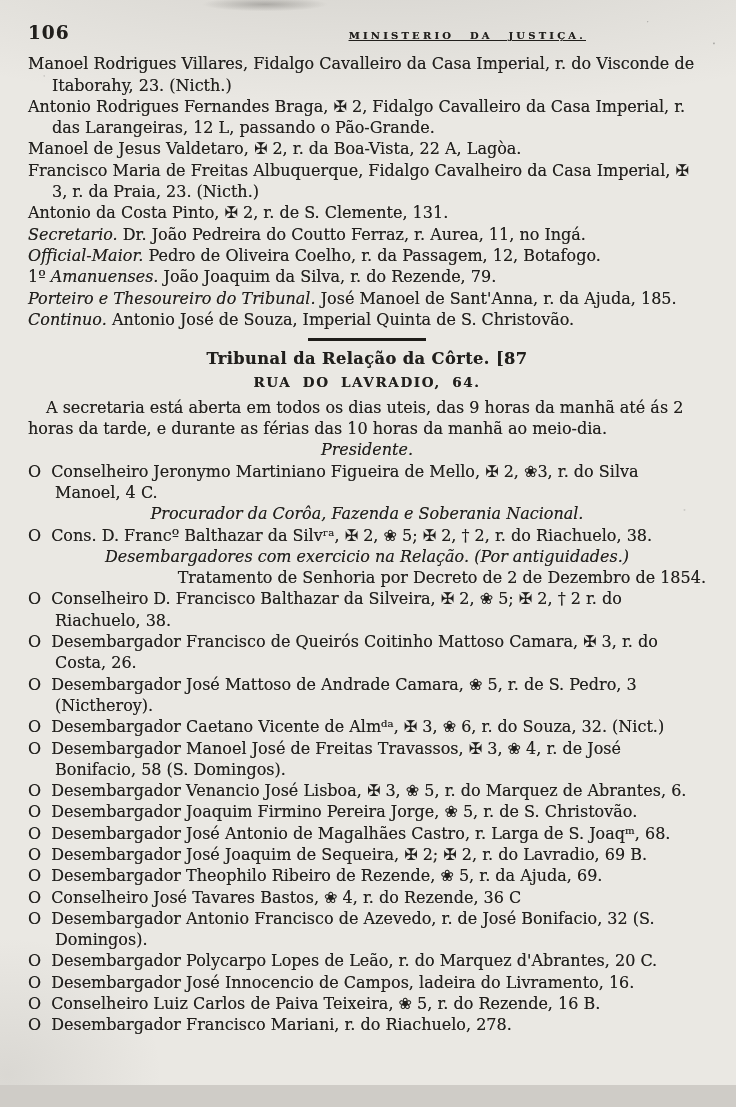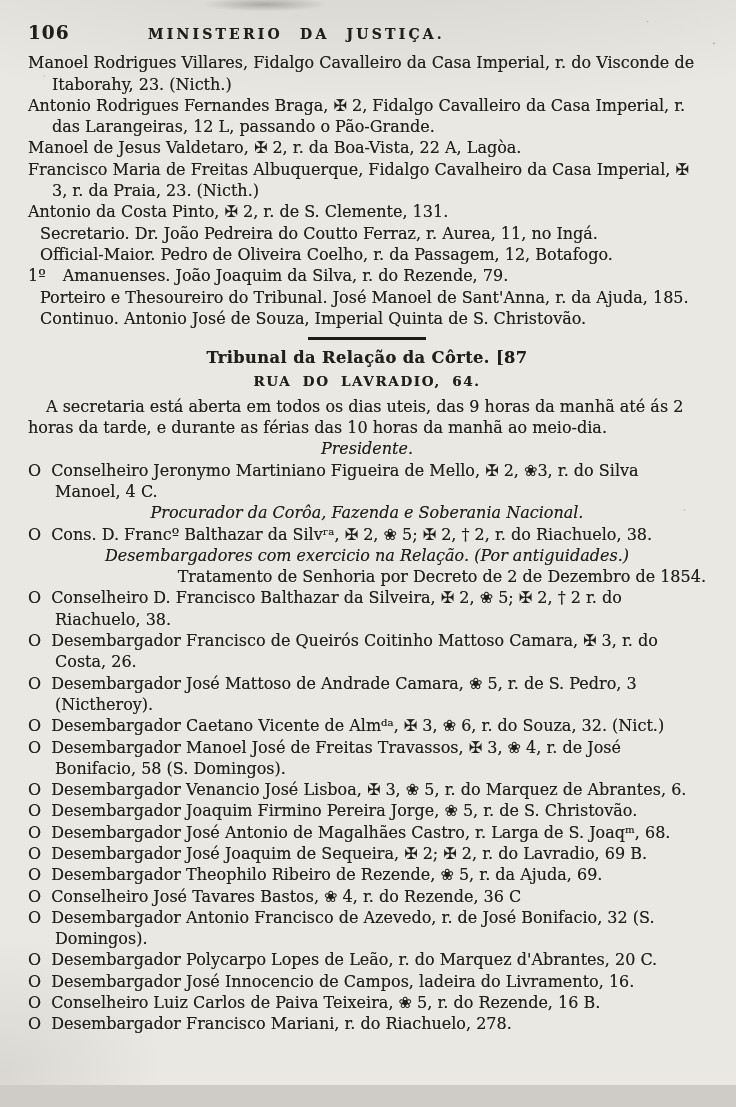--- a/index.html
+++ b/index.html
@@ -21,25 +21,25 @@
     font-family:"DejaVu Serif","Liberation Serif","DejaVu Sans",serif;
     color:#211f1c;
     font-size:16px;
     line-height:21.3px;
     overflow:hidden;
     text-shadow:0 0 .4px rgba(20,20,20,.55);
   }
   p{margin:0;}
   .page-head{display:flex;align-items:baseline;margin-bottom:7px;}
   .page-number{width:120px;font-weight:bold;font-size:18.5px;letter-spacing:1px;}
-  .page-title{flex:1;text-align:left;font-weight:bold;font-size:14px;letter-spacing:3.2px;word-spacing:9px;}
+  .page-title{flex:1;text-align:right;font-weight:bold;font-size:10px;letter-spacing:3.2px;word-spacing:9px;text-decoration:underline;}
   .head-spacer{width:120px;}
   .entry{padding-left:24px;text-indent:-24px;}
   .entry .pre::after{content:" ";}
-  .entry .lead{margin-left:12px;}
+  .entry .lead{font-style:italic;}
   .entry .lead::after{content:" ";}
   .divider{width:118px;height:3px;background:#1e1c19;margin:8px auto 7px auto;}
   .sec-title{text-align:center;font-weight:bold;font-size:16.3px;letter-spacing:.4px;margin-bottom:3px;}
   .sec-address{text-align:center;font-size:13.6px;font-weight:bold;letter-spacing:1.6px;word-spacing:5px;margin-bottom:3px;}
   .note{text-indent:18px;}
   .center-italic{text-align:center;font-style:italic;}
   .treatment{text-align:right;}
   .judge{padding-left:27px;text-indent:-27px;}
   .judge .o{margin-right:10px;}
 </style>

